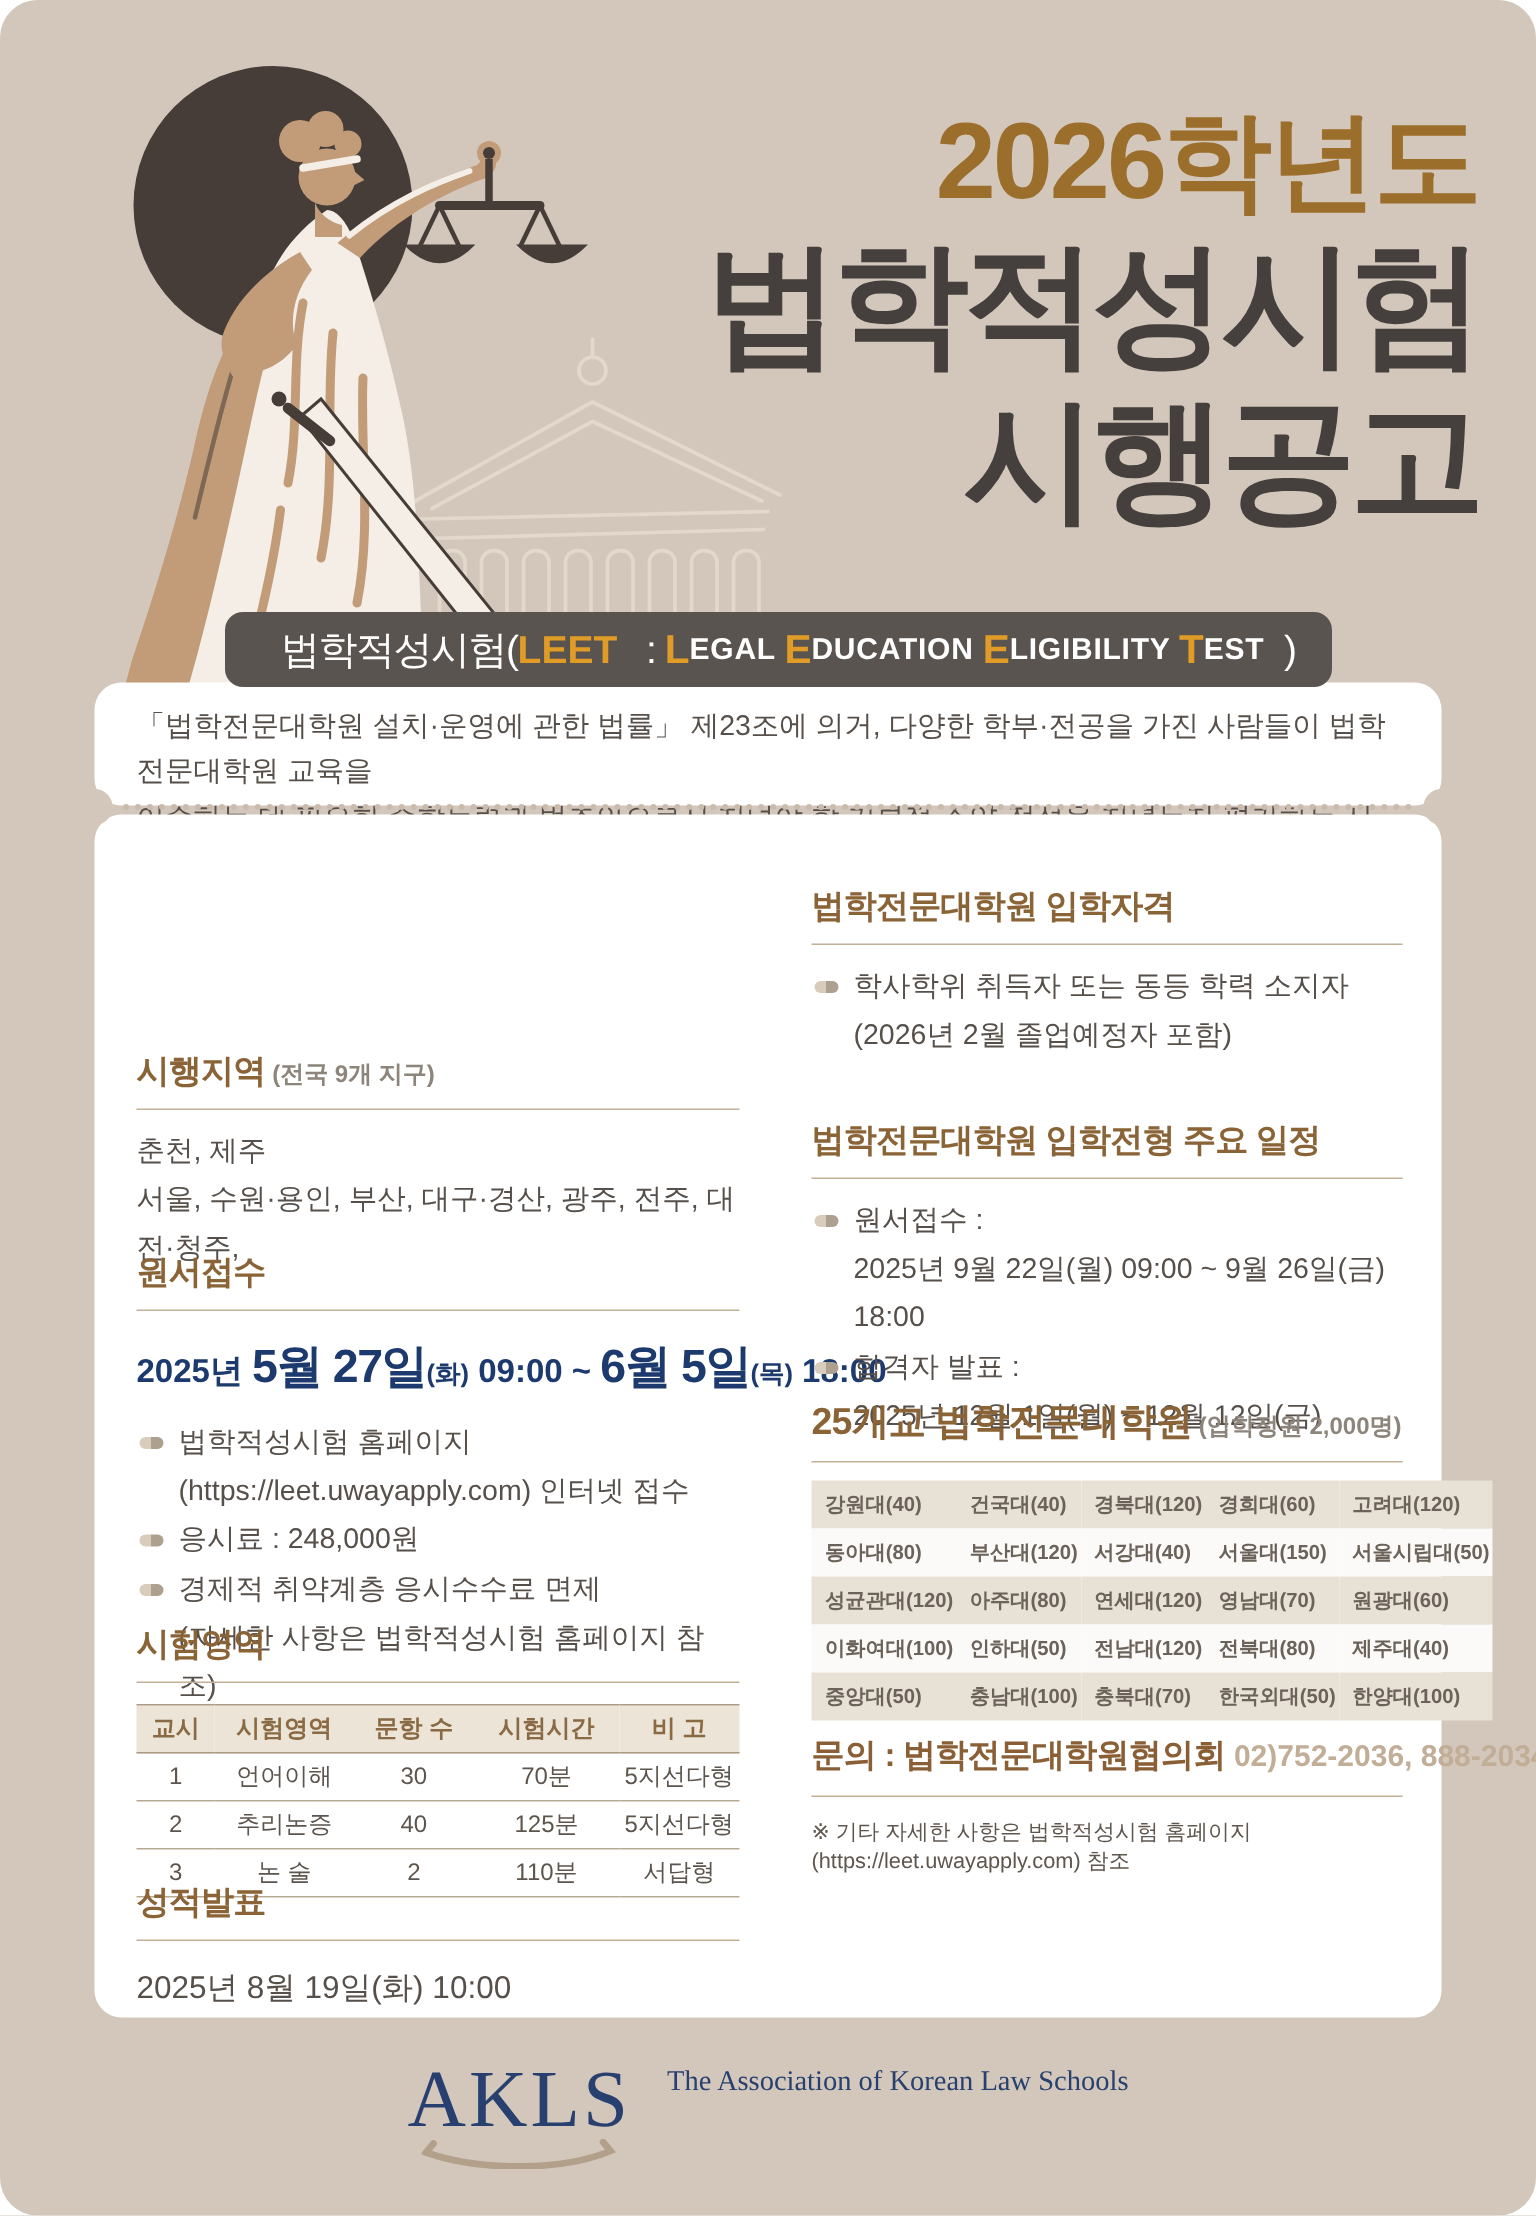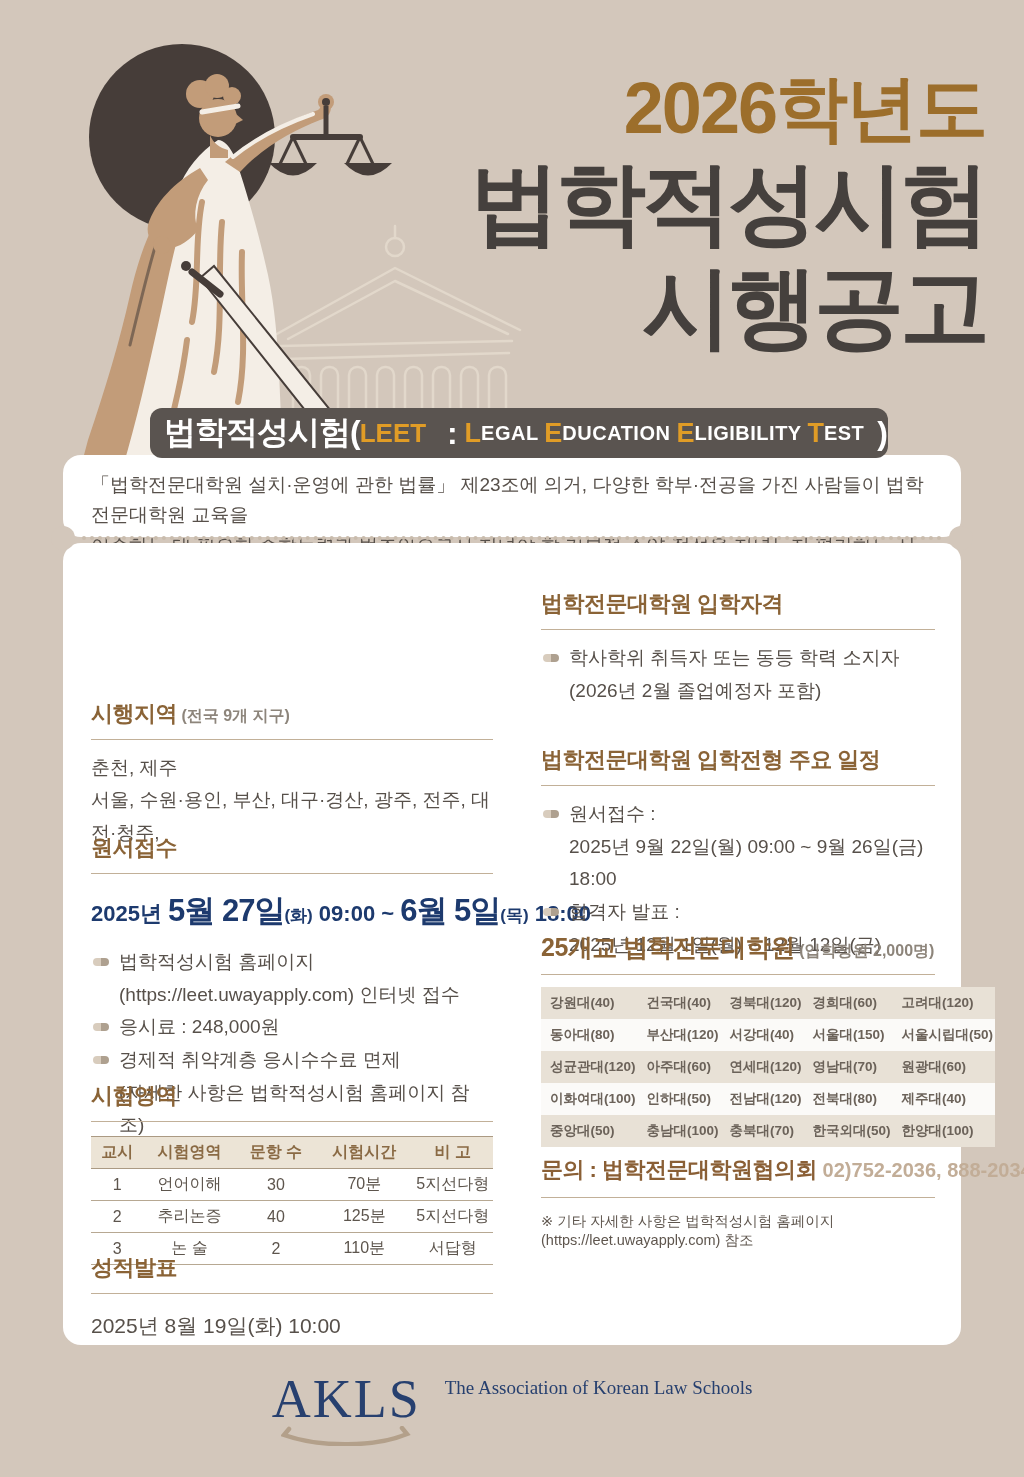--- a/index.html
+++ b/index.html
@@ -6,30 +6,30 @@
     --bg:#d3c7bb; --card:#ffffff; --banner_bg:#5a5450; --orange:#e09c26;
     --year_brown:#9c6e2b; --title_dark:#45403d; --heading_brown:#8a6336;
     --underline:#c2b098; --navy:#1d3a6e; --body:#57504a; --muted:#8d857b;
     --table_head_bg:#ece4d6; --table_head_text:#8a6a44; --table_border:#ab9a83;
     --row_alt:#e8e1d6; --phone:#c2ad97; --note:#5f564e; --footer_navy:#27406f;
     --swoosh:#b3a08a; --art_dark:#463d39; --art_tan:#c29c79; --art_cream:#f4eee6; --art_line:#e2d8cb;
     --perf_dot:#c9bcad;
   }
   html,body{margin:0;padding:0;}
   .poster{position:relative;width:1024px;height:1477px;background:var(--bg);overflow:hidden;
-    font-family:"Liberation Sans","DejaVu Sans",sans-serif;}
+    font-family:"Liberation Sans","DejaVu Sans",sans-serif;border-radius:25px;}
   .justice-art{position:absolute;left:50px;top:40px;width:520px;height:430px;z-index:1;}
 
   .titles{position:absolute;top:72px;right:38px;text-align:right;line-height:1;z-index:2;}
   .title-year{font-size:72px;font-weight:900;color:var(--year_brown);letter-spacing:-2px;}
   .title-main{font-size:90px;font-weight:900;color:var(--title_dark);letter-spacing:-4px;margin-top:14px;margin-left:30px;}
 
   .banner{position:absolute;left:150px;top:408px;width:738px;height:50px;background:var(--banner_bg);
     border-radius:12px;display:flex;align-items:center;justify-content:center;z-index:5;color:#fff;white-space:pre;}
-  .banner .k{font-size:32px;font-weight:700;letter-spacing:-1px;margin-left:13px;}
+  .banner .k{font-size:26px;font-weight:400;letter-spacing:-1px;margin-left:13px;}
   .banner .leet{color:var(--orange);font-size:26px;font-weight:800;}
   .banner .cap{color:var(--orange);font-size:27px;font-weight:700;}
   .banner .rest{font-size:20px;font-weight:600;letter-spacing:.5px;}
 
   .intro-box{position:absolute;left:63px;top:455px;width:898px;height:82px;background:var(--card);
     border-radius:18px;z-index:2;box-sizing:border-box;padding:15px 28px 0 28px;}
   .intro-box p{margin:0;font-size:19px;color:var(--body);line-height:1.6;}
 
   .perf{position:absolute;left:82px;width:860px;top:536px;border-top:4px dotted var(--perf_dot);z-index:4;}
   .notch{position:absolute;width:24px;height:24px;border-radius:50%;background:var(--bg);top:526px;z-index:4;}
@@ -297,21 +297,21 @@
           </tr>
           <tr class="even">
             <td>동아대(80)</td>
             <td>부산대(120)</td>
             <td>서강대(40)</td>
             <td>서울대(150)</td>
             <td>서울시립대(50)</td>
           </tr>
           <tr class="odd">
             <td>성균관대(120)</td>
-            <td>아주대(60)</td>
+            <td>아주대(80)</td>
             <td>연세대(120)</td>
             <td>영남대(70)</td>
             <td>원광대(60)</td>
           </tr>
           <tr class="even">
             <td>이화여대(100)</td>
             <td>인하대(50)</td>
             <td>전남대(120)</td>
             <td>전북대(80)</td>
             <td>제주대(40)</td>

